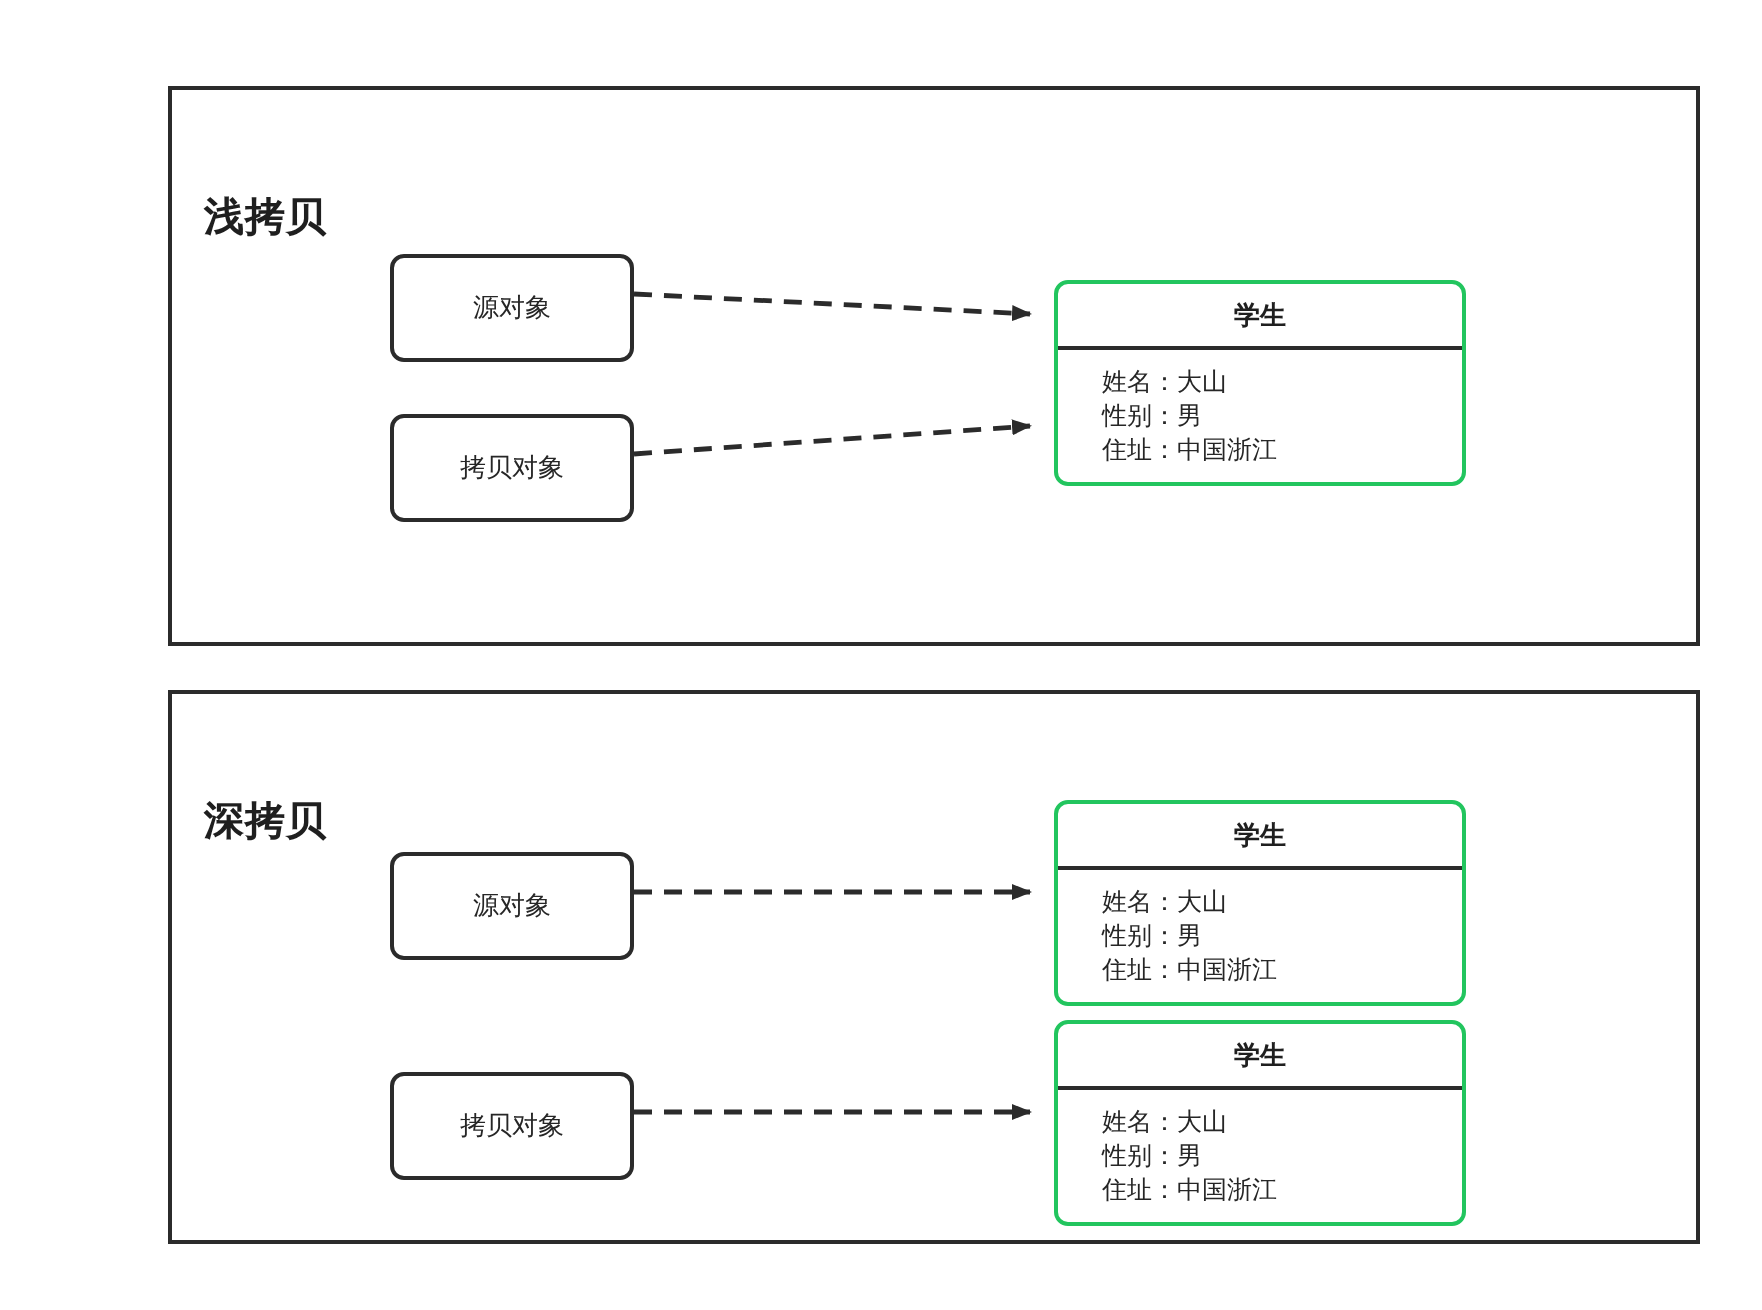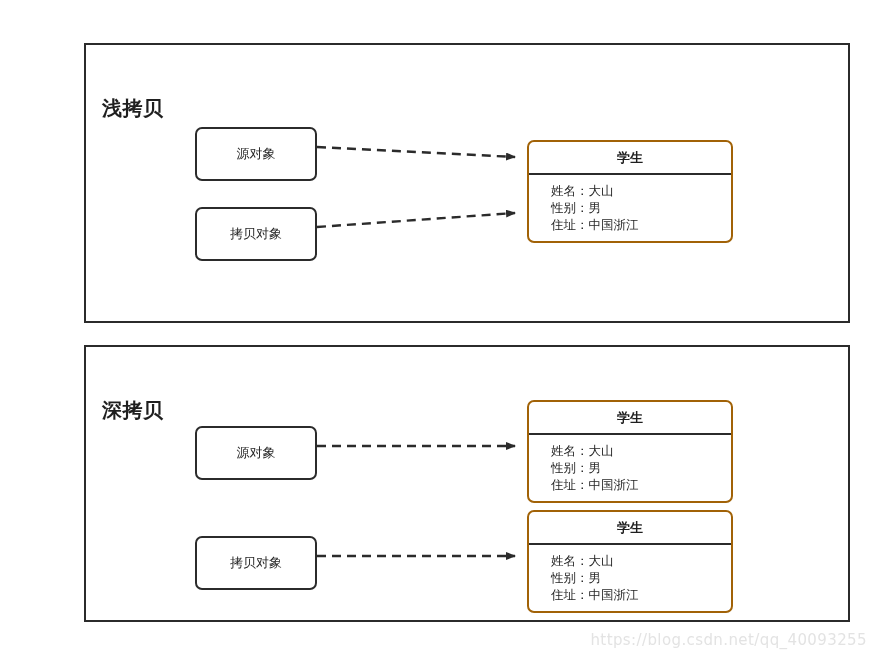--- a/index.html
+++ b/index.html
@@ -61,21 +61,21 @@
     display: flex;
     align-items: center;
     justify-content: center;
     font-size: 13px;
     color: #262626;
   }
   
   .card {
     position: absolute;
     width: 206px;
-    border: 2px solid #a16207;
+    border: 2px solid #22c55e;
     border-radius: 7px;
     background: #ffffff;
     box-sizing: border-box;
     overflow: hidden;
   }
   .card-header {
     height: 31px;
     border-bottom: 2px solid #2b2b2b;
     display: flex;
     align-items: center;
@@ -177,15 +177,14 @@
 
     <path d="M317,147 L515,157" stroke="#2b2b2b" stroke-width="2.4" stroke-dasharray="9,6" fill="none" marker-end="url(#ah)"></path>
 
     <path d="M317,227 L515,213" stroke="#2b2b2b" stroke-width="2.4" stroke-dasharray="9,6" fill="none" marker-end="url(#ah)"></path>
 
     <path d="M317,446 L515,446" stroke="#2b2b2b" stroke-width="2.4" stroke-dasharray="9,6" fill="none" marker-end="url(#ah)"></path>
 
     <path d="M317,556 L515,556" stroke="#2b2b2b" stroke-width="2.4" stroke-dasharray="9,6" fill="none" marker-end="url(#ah)"></path>
   </svg>
 
-  <div class="watermark">https://blog.csdn.net/qq_40093255</div>
 
 </div>
 
 </body></html>

